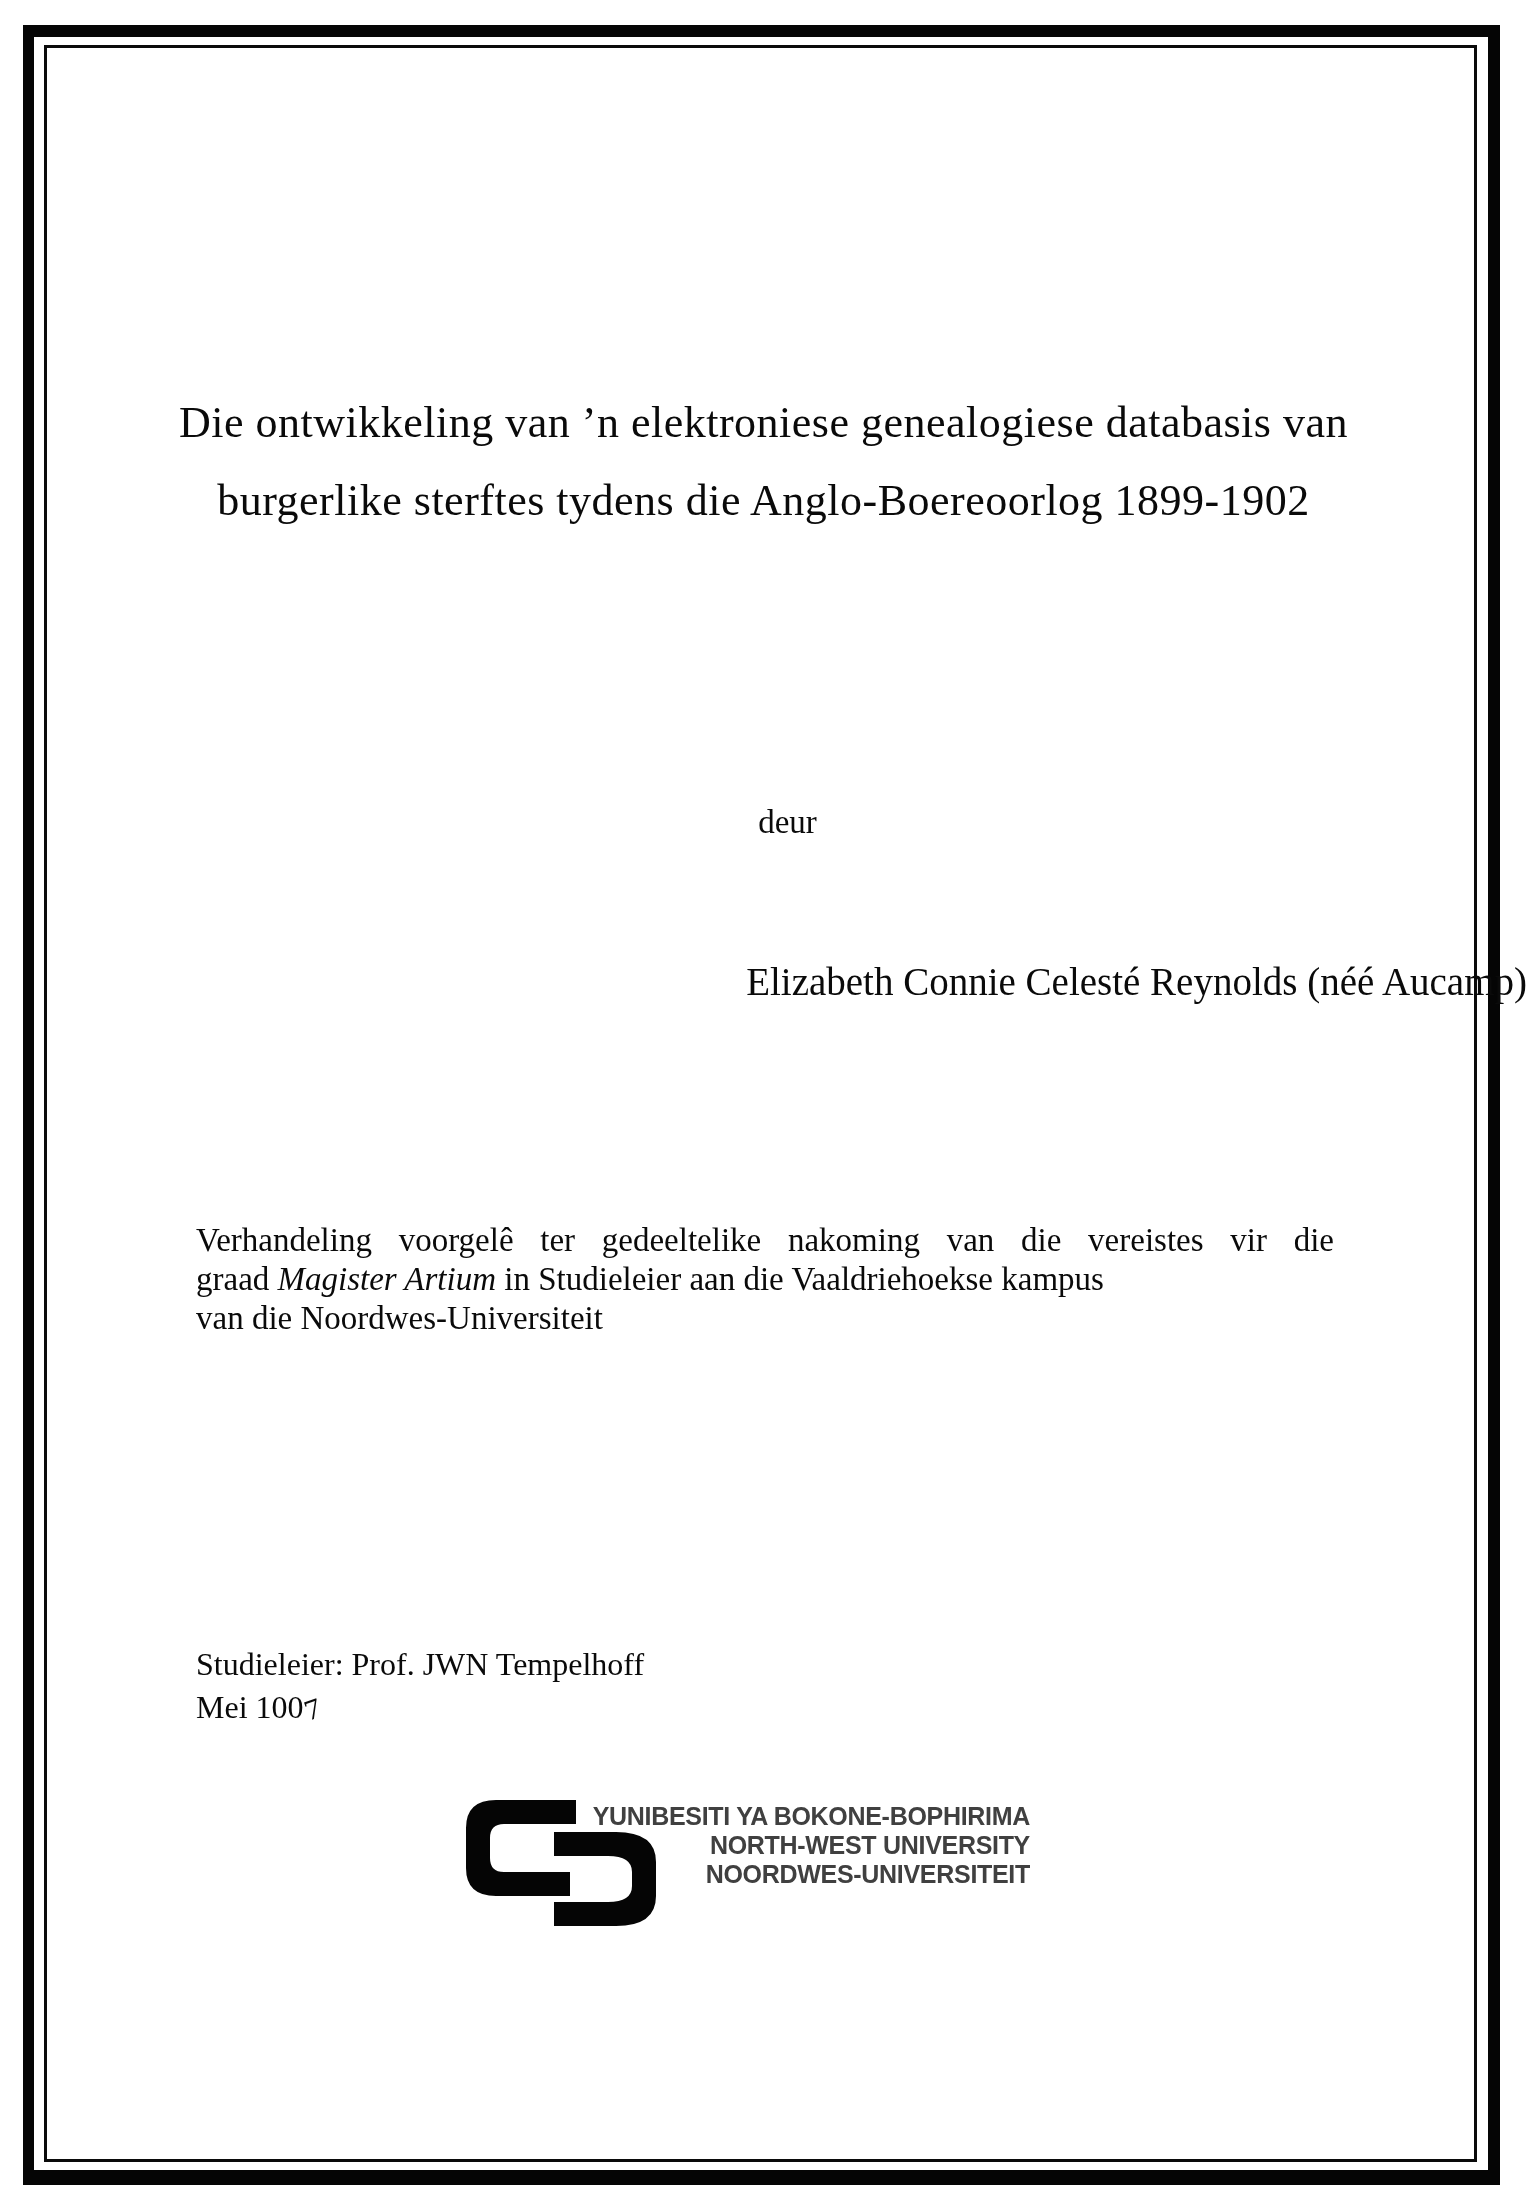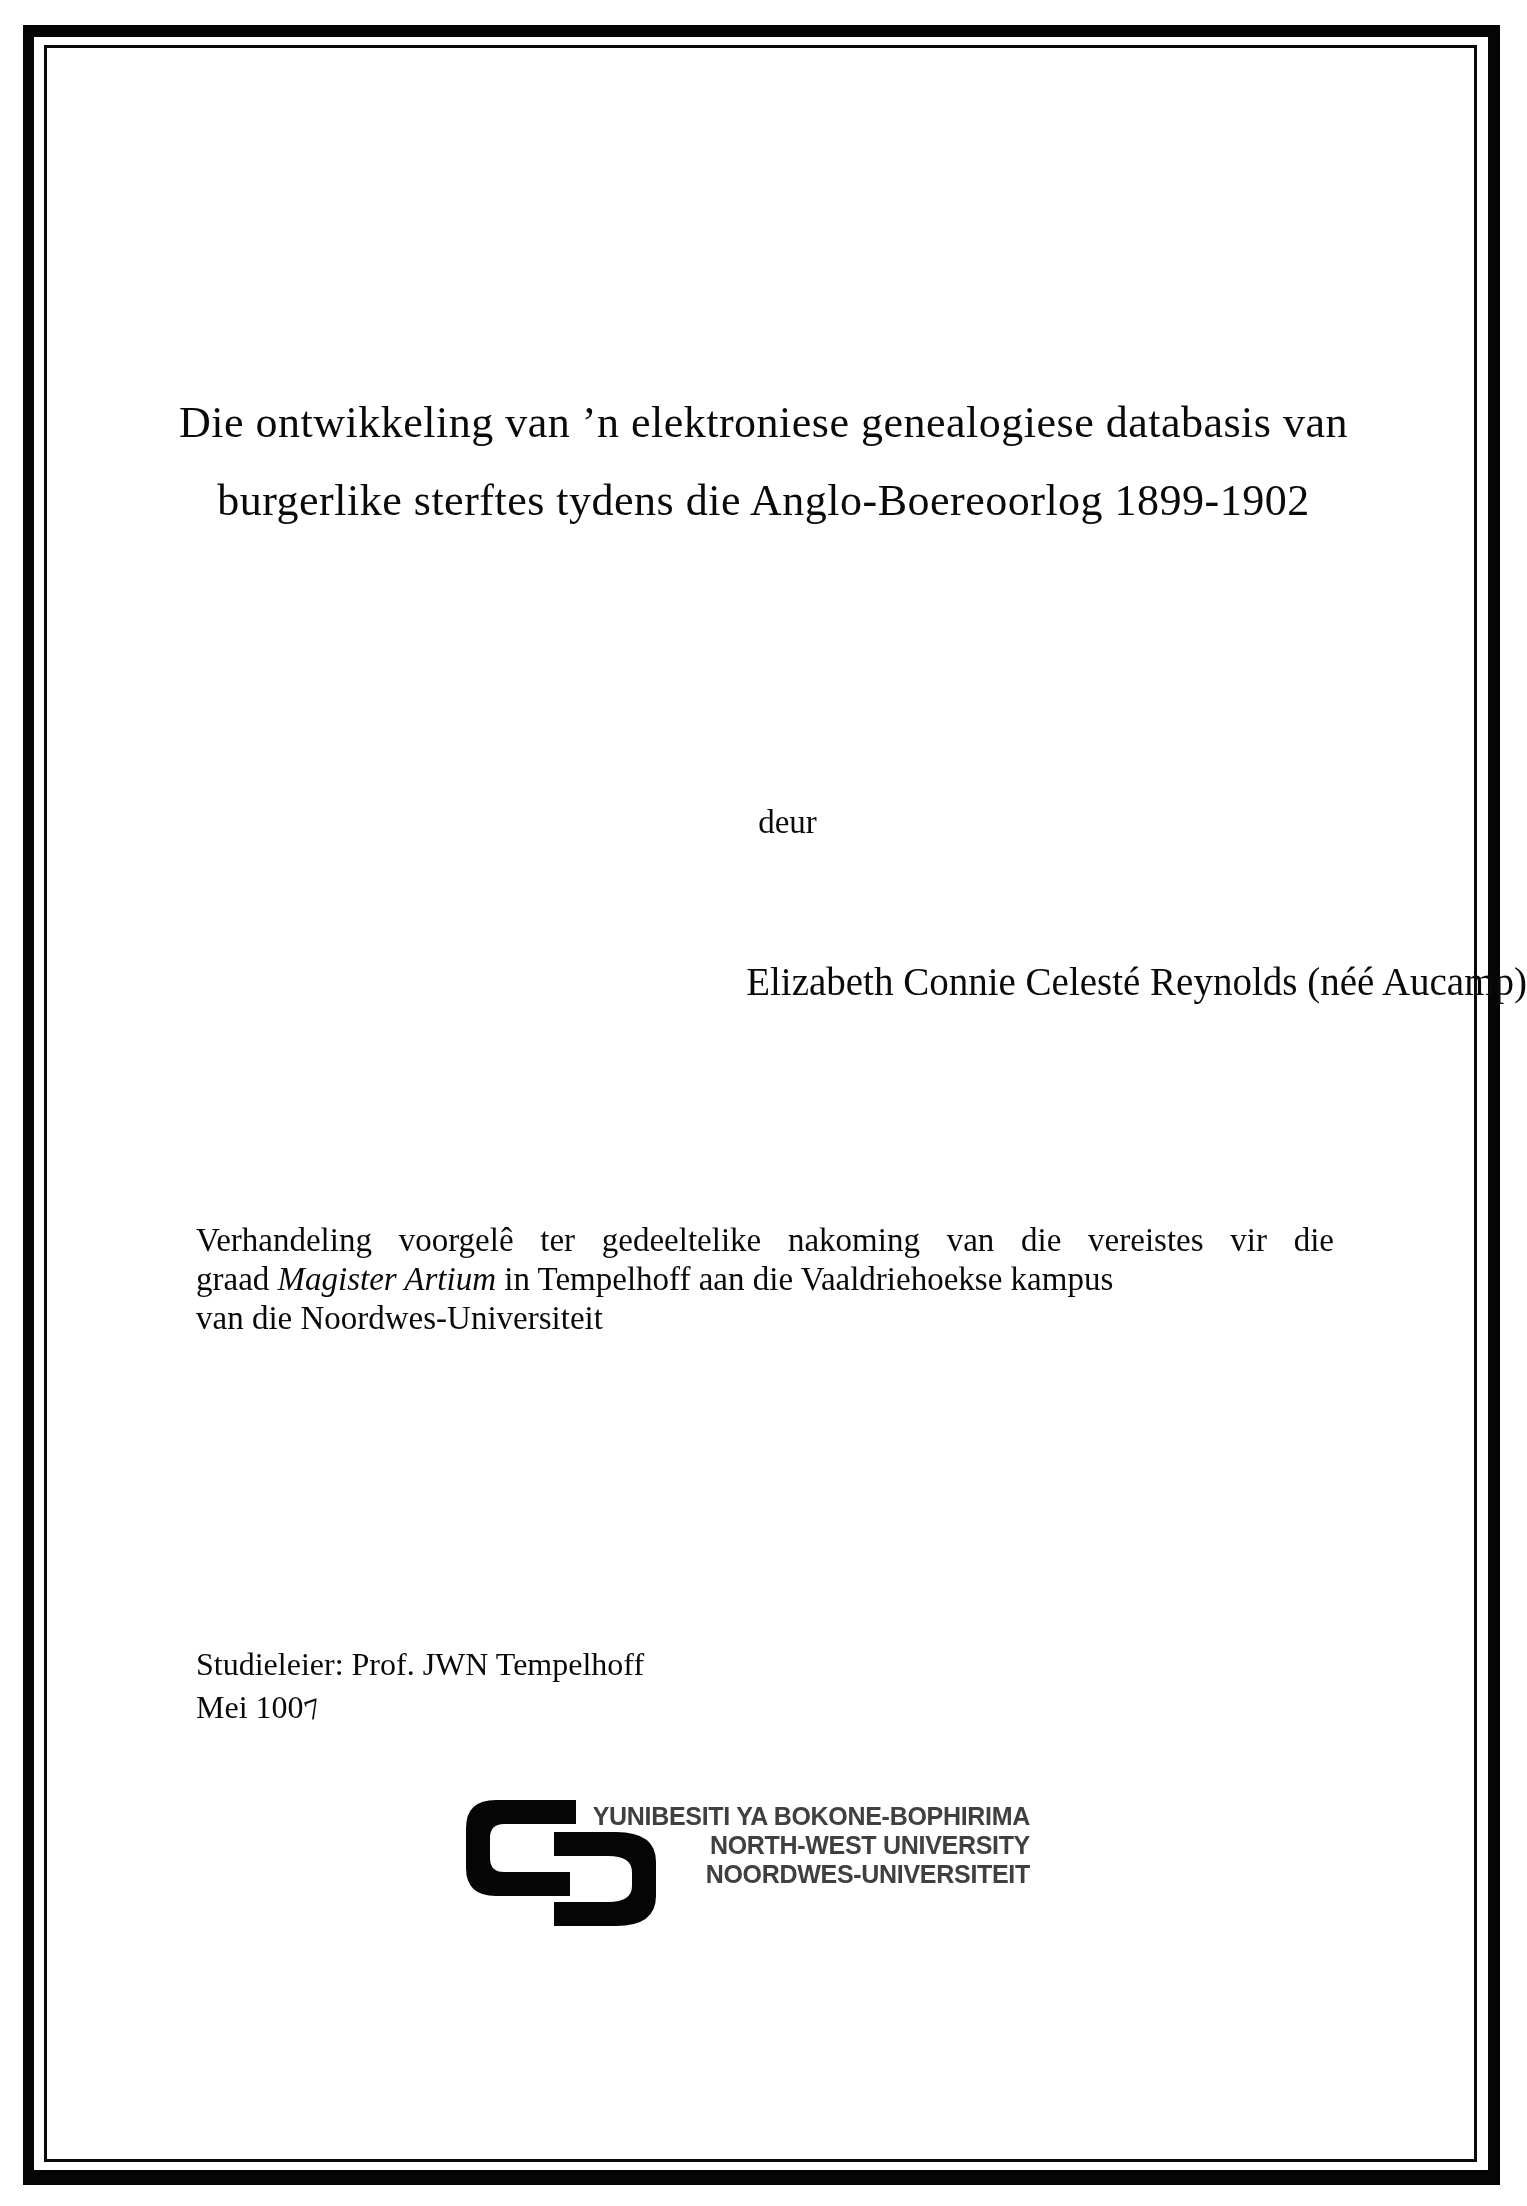--- a/index.html
+++ b/index.html
@@ -118,21 +118,21 @@
     <div>Die ontwikkeling van ’n elektroniese genealogiese databasis van</div>
     <div>burgerlike sterftes tydens die Anglo-Boereoorlog 1899-1902</div>
   </div>
 
   <div class="byline">deur</div>
 
   <div class="author">Elizabeth Connie Celesté Reynolds (néé Aucamp)</div>
 
   <div class="statement">
     <div class="justified">Verhandeling voorgelê ter gedeeltelike nakoming van die vereistes vir die</div>
-    <div><span>graad </span><span class="italic">Magister Artium</span><span> in Tempelhoff aan die Vaaldriehoekse kampus</span></div>
+    <div><span>graad </span><span class="italic">Magister Artium</span><span> in Studieleier aan die Vaaldriehoekse kampus</span></div>
     <div>van die Noordwes-Universiteit</div>
   </div>
 
   <div class="supervisor-block">
     <div>Studieleier: Prof. JWN Tempelhoff</div>
     <div><span>Mei 100</span><span class="seven">7</span></div>
   </div>
 
   <div class="logo">
     <svg class="logo-mark" width="205" height="130" viewBox="0 0 205 130" xmlns="http://www.w3.org/2000/svg">

